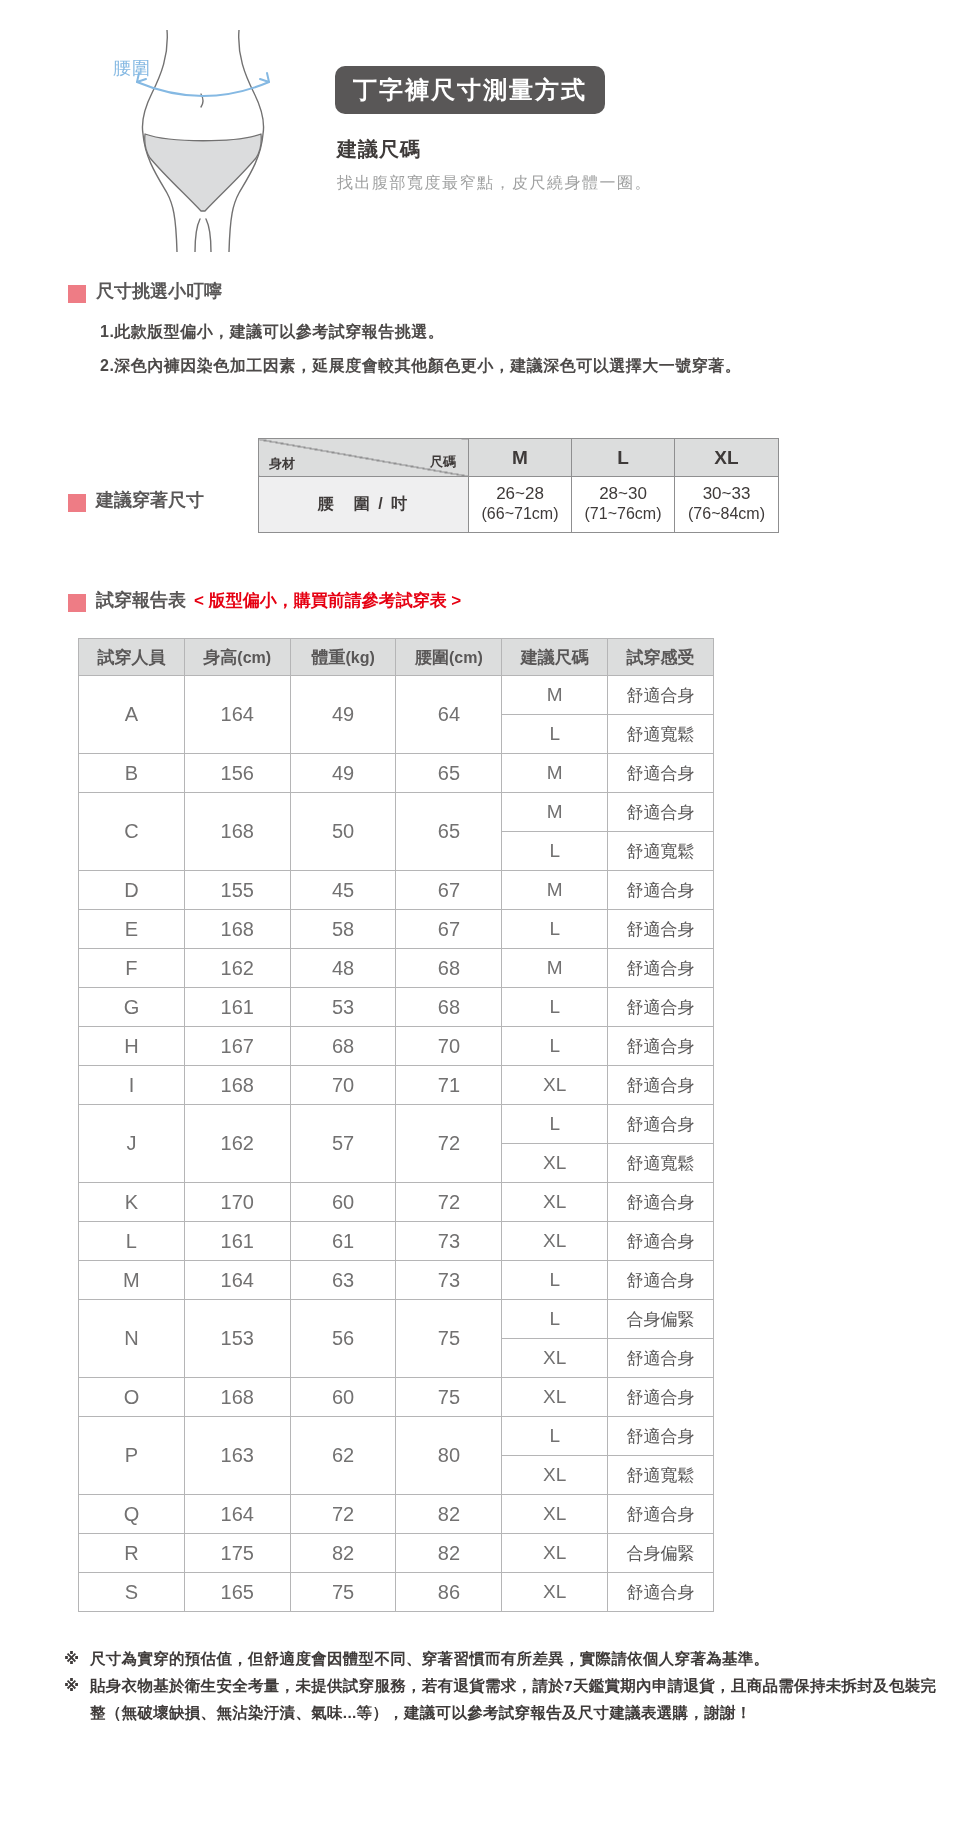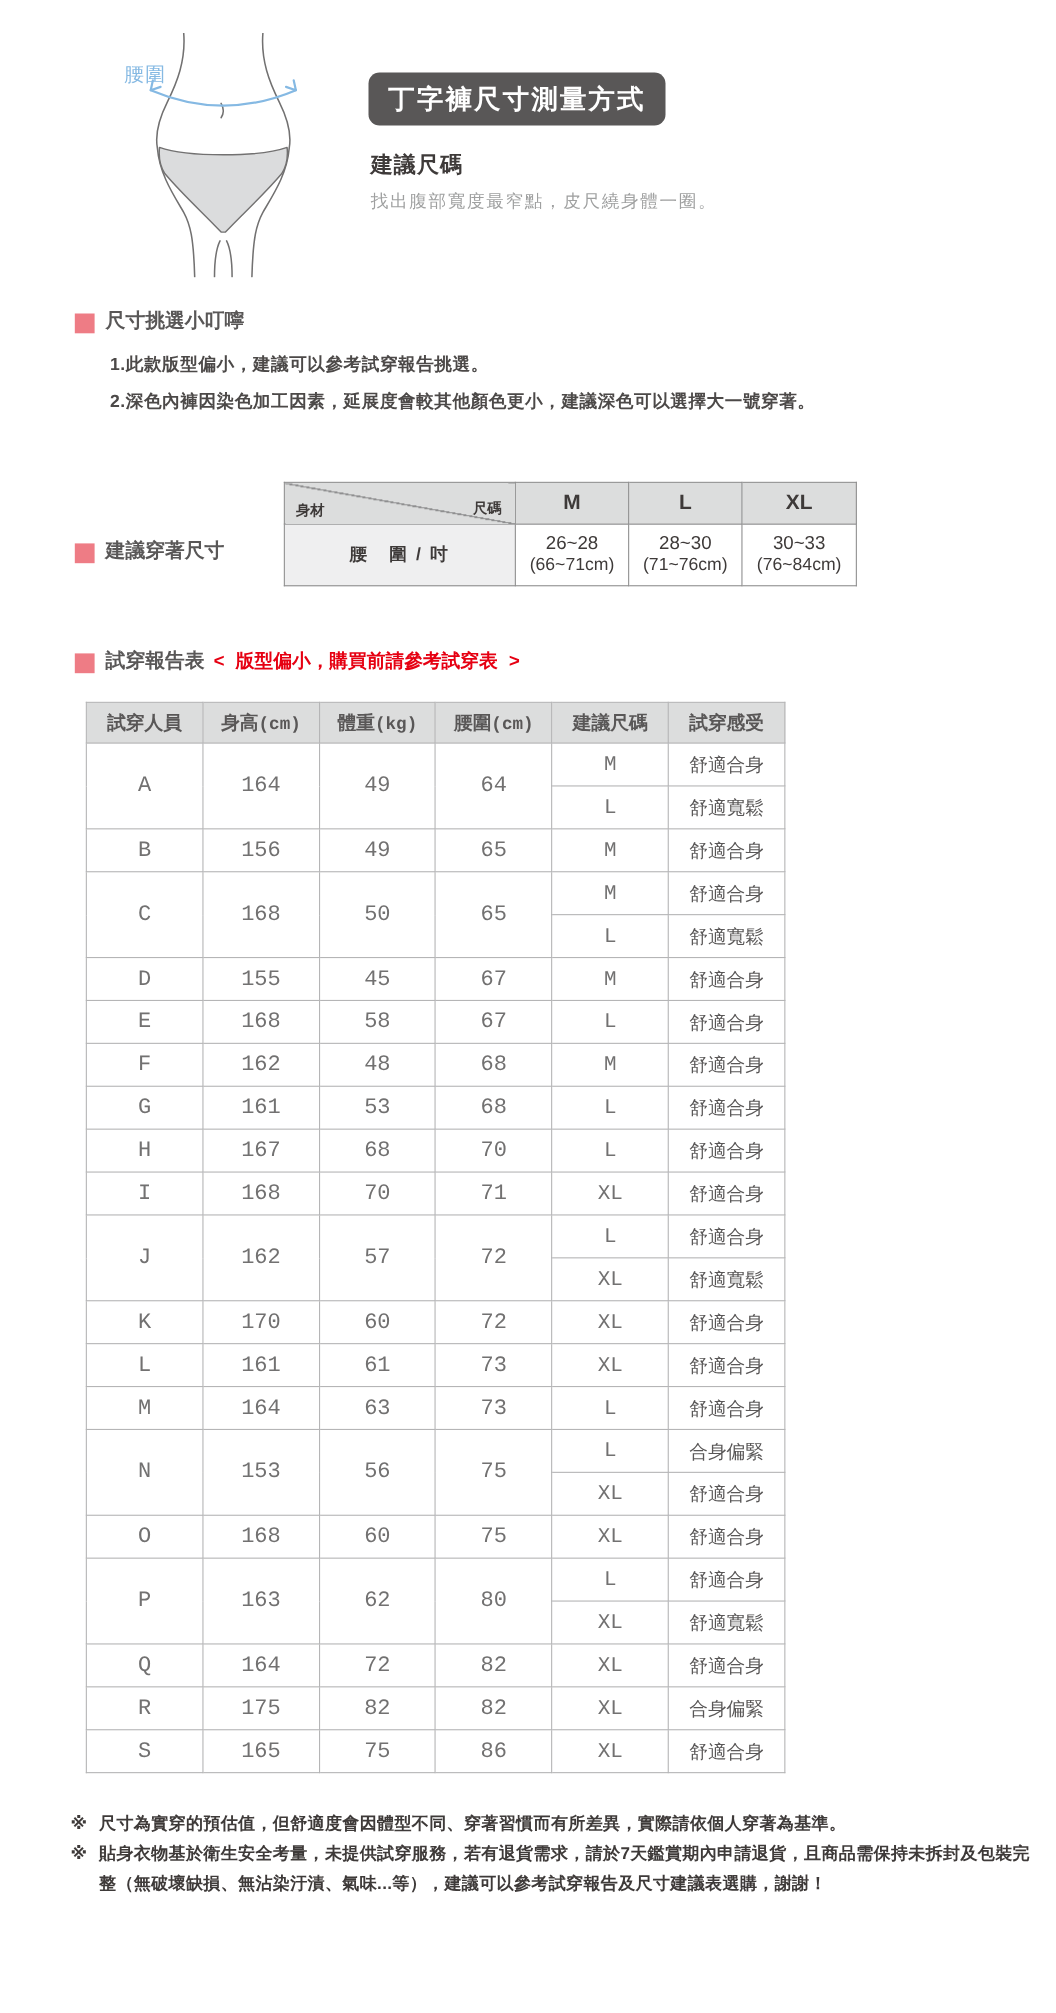--- a/index.html
+++ b/index.html
@@ -58,21 +58,21 @@
       var(--cell-head) calc(50% + 0.7px));}
   .corner .c-top{position:absolute;top:14px;right:12px;font-size:13px;font-weight:bold;color:var(--ink-dark);}
   .corner .c-bottom{position:absolute;bottom:3px;left:10px;font-size:13px;font-weight:bold;color:var(--ink-dark);}
   .size-table td{height:56px;background:#fff;}
   .size-table td.rowlabel{background:var(--cell-sub);font-size:16px;font-weight:bold;color:var(--ink-dark);letter-spacing:2px;}
   .size-table .inch{font-size:17px;color:var(--ink-dark);line-height:1.2;}
   .size-table .cmv{font-size:16px;color:var(--ink-dark);line-height:1.3;}
   .footnote{margin-top:7px;text-align:right;font-size:12px;color:var(--ink-light);letter-spacing:0.5px;}
 
   
-  .report-sec{margin-top:20px;font-family:Liberation Mono, monospace;}
+  .report-sec{margin-top:20px;}
   .report-table{margin:26px 0 0 78px;width:636px;table-layout:fixed;}
   .report-table th,.report-table td{border:1px solid var(--border-light);text-align:center;vertical-align:middle;}
   .report-table th{height:37px;background:var(--cell-head);font-size:17px;font-weight:bold;color:var(--ink-gray);}
   .report-table th .unit{font-size:16px;}
   .report-table td{height:39px;color:var(--ink-mid);background:#fff;}
   .report-table td.c-person{font-size:20px;}
   .report-table td.c-height,.report-table td.c-weight,.report-table td.c-waist{font-size:20px;}
   .report-table td.c-size{font-size:19px;}
   .report-table td.c-feel{font-size:17px;color:var(--ink-gray);}
 

